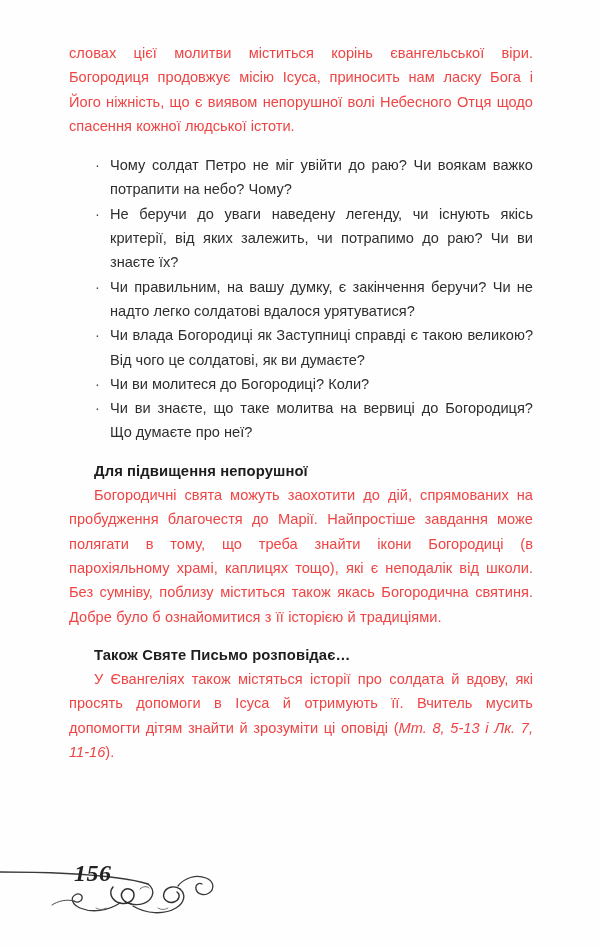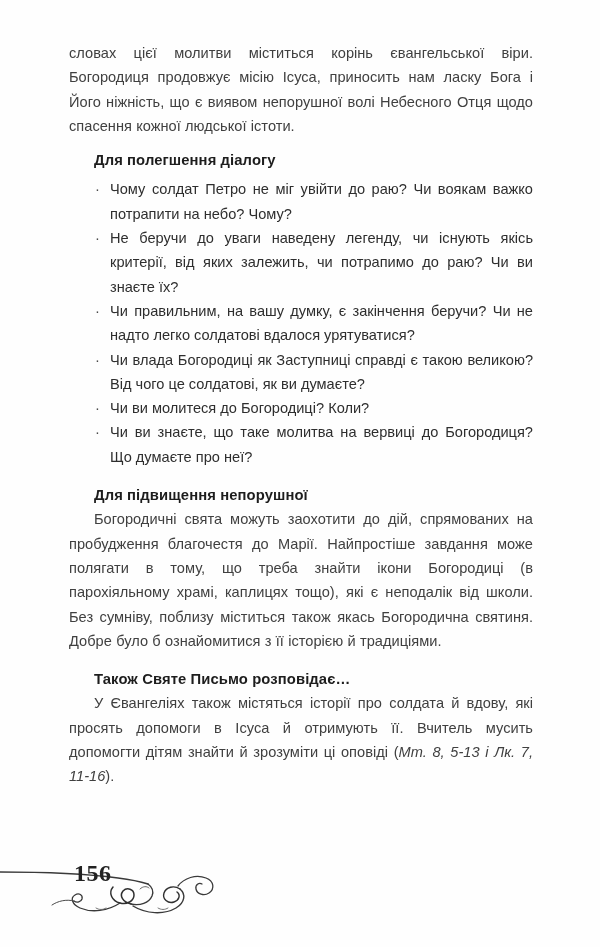--- a/index.html
+++ b/index.html
@@ -32,21 +32,21 @@
     top: 41px;
     width: 464px;
   }
 
   p.body-text {
     margin: 0;
     font-size: 14.6px;
     line-height: 24.3px;
     text-align: justify;
     text-justify: inter-word;
-    color: #404040;
+    color: #ef4444;
     letter-spacing: 0.02px;
     word-spacing: 0.2px;
     hyphens: manual;
   }
 
   p.body-text.first {
     text-indent: 0;
   }
 
   p.body-text.indented {
@@ -103,38 +103,38 @@
     top: 856px;
     width: 320px;
     height: 80px;
   }
 
   .page-number {
     position: absolute;
     left: 74px;
     top: 860px;
     font-family: "Liberation Serif", serif;
+    font-style: italic;
     font-weight: bold;
     font-size: 24px;
     color: #222222;
     letter-spacing: 0.5px;
   }
 </style>
 </head>
 <body>
 
 <div class="page">
 
   <div class="text-column">
 
     <p class="body-text first">словах цієї молитви міститься корінь євангельської віри. Богородиця продовжує місію Ісуса, приносить нам ласку Бога і Його ніжність, що є виявом непорушної волі Небесного Отця щодо спасення кожної людської істоти.</p>
 
     <div class="spacer-sm"></div>
 
-    <h2 class="section-heading">Для полегшення діалогу</h2>
 
 
     <div class="spacer-xs"></div>
 
     <ul class="question-list">
       <li>
         <span class="bullet-dot">·</span>
         <span>Чому солдат Петро не міг увійти до раю? Чи воякам важко потрапити на небо? Чому?</span>
       </li>
       <li>

